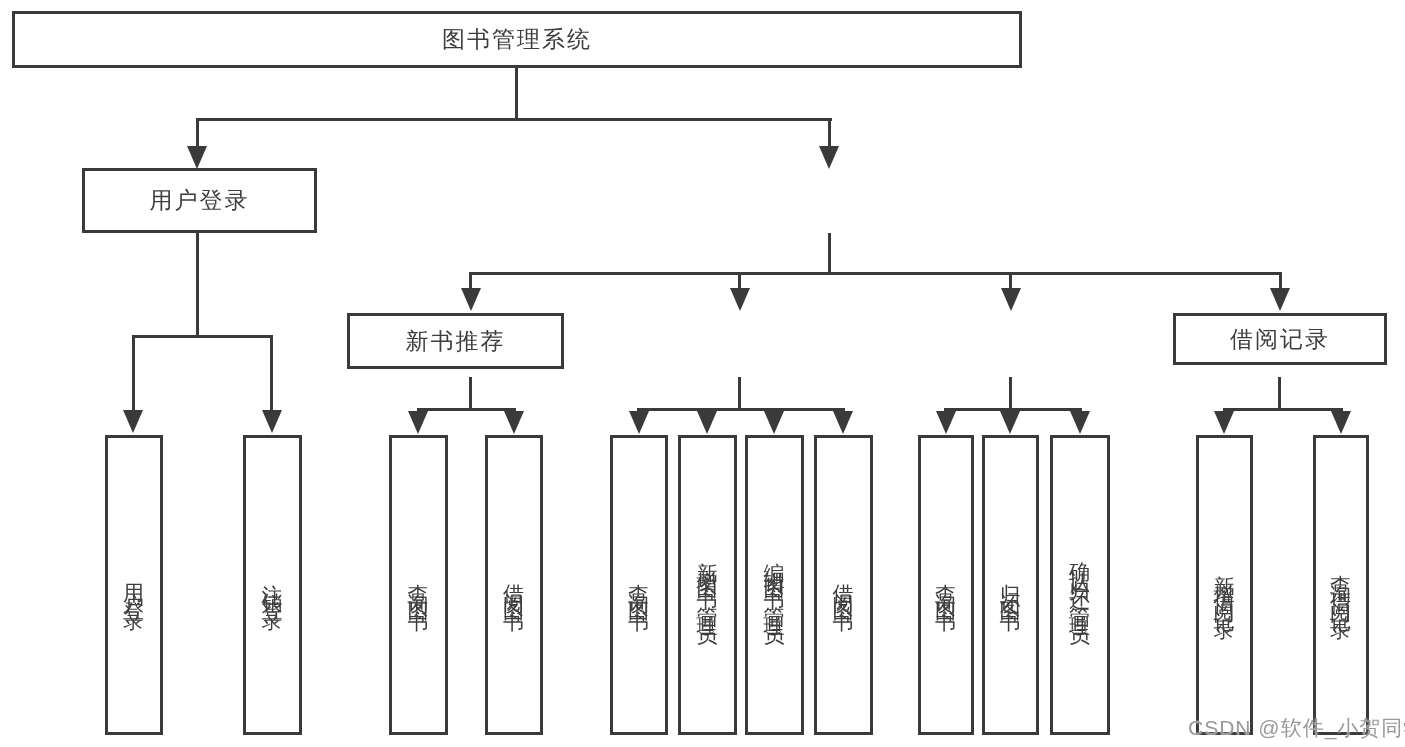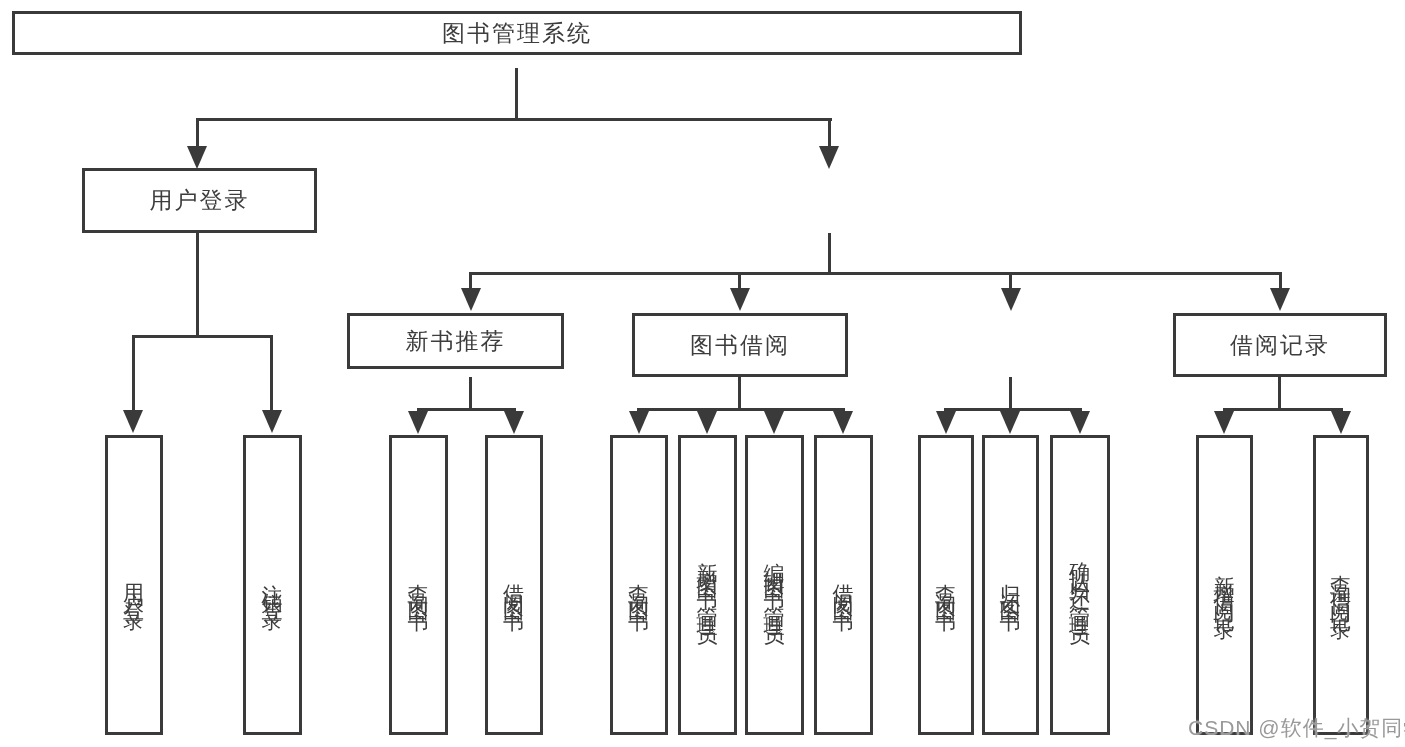--- a/index.html
+++ b/index.html
@@ -57,21 +57,21 @@
     white-space: nowrap;
     z-index: 5;
     text-shadow: 0 0 2px #ffffff;
   }
 </style>
 </head>
 <body>
 
 <div class="canvas">
 
-  <div class="node" style="left:12px; top:11px; width:1010px; height:44px;">
+  <div class="node" style="left:12px; top:11px; width:1010px; height:57px;">
     <span class="lbl">图书管理系统</span>
   </div>
 
   <div class="line" style="left:515px; top:68px;  width:3px;   height:50px;"></div>
   <div class="line" style="left:196px; top:118px; width:636px; height:3px;"></div>
   <div class="line" style="left:196px; top:118px; width:3px;   height:32px;"></div>
   <div class="arrow" style="left:187px; top:146px;"></div>
   <div class="line" style="left:828px; top:118px; width:3px;   height:32px;"></div>
   <div class="arrow" style="left:819px; top:146px;"></div>
 
@@ -100,24 +100,21 @@
   <div class="line" style="left:738px;  top:272px; width:3px;   height:18px;"></div>
   <div class="arrow" style="left:730px;  top:288px;"></div>
   <div class="line" style="left:1009px; top:272px; width:3px;   height:18px;"></div>
   <div class="arrow" style="left:1001px; top:288px;"></div>
   <div class="line" style="left:1279px; top:272px; width:3px;   height:18px;"></div>
   <div class="arrow" style="left:1270px; top:288px;"></div>
 
   <div class="node" style="left:347px; top:313px; width:217px; height:56px;">
     <span class="lbl">新书推荐</span>
   </div>
-  <div class="node" style="left:632px; top:313px; width:216px; height:64px;">
-    <span class="lbl">图书借阅</span>
-  </div>
-  <div class="node" style="left:1173px; top:313px; width:214px; height:64px;">
+  <div class="node" style="left:1173px; top:313px; width:214px; height:52px;">
     <span class="lbl">借阅记录</span>
   </div>
 
   <div class="line" style="left:469px; top:377px; width:3px;  height:31px;"></div>
   <div class="line" style="left:417px; top:408px; width:99px; height:3px;"></div>
   <div class="line" style="left:417px; top:408px; width:3px;  height:7px;"></div>
   <div class="arrow" style="left:408px; top:411px;"></div>
   <div class="line" style="left:513px; top:408px; width:3px;  height:7px;"></div>
   <div class="arrow" style="left:504px; top:411px;"></div>
 

